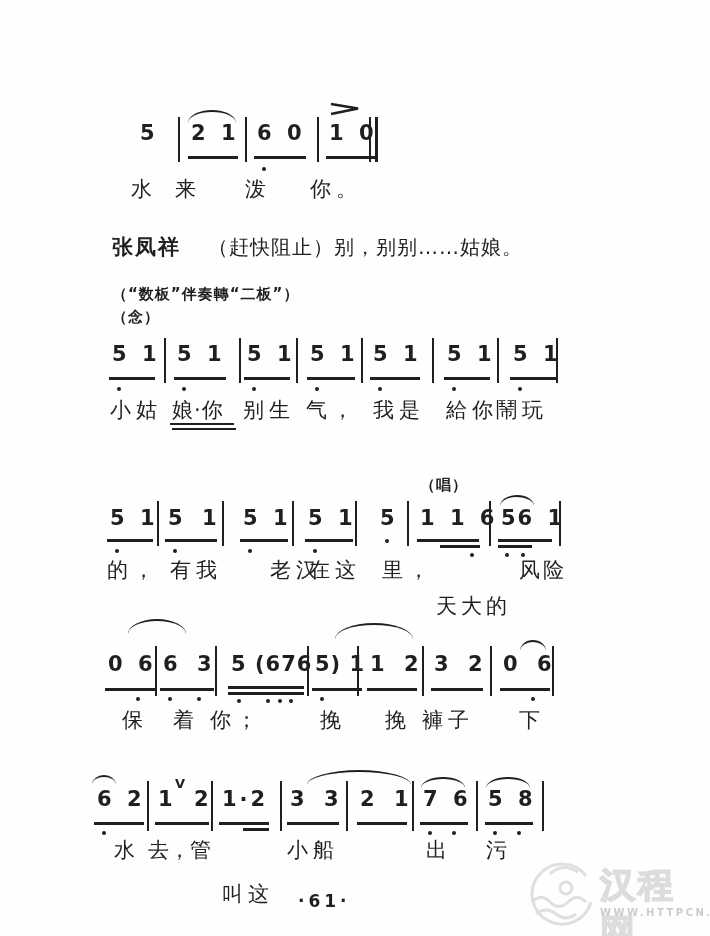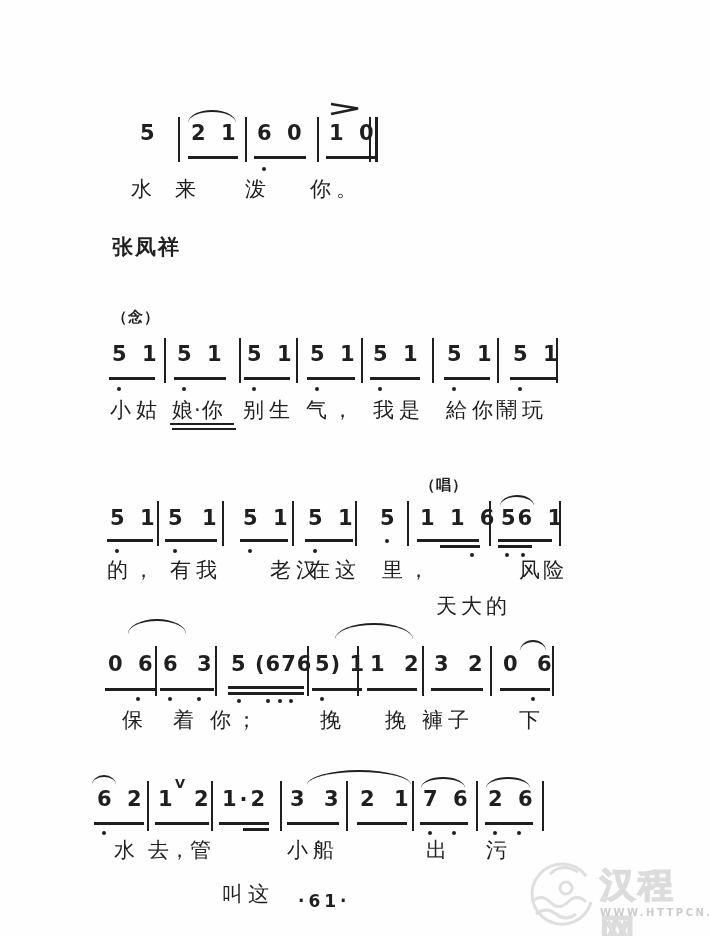--- a/index.html
+++ b/index.html
@@ -48,20 +48,22 @@
     <div class="ul" style="left:326px;top:156px;width:52px;"></div>
     <div class="bar" style="left:369px;top:117px;height:45px;"></div>
     <div class="bar thick" style="left:375px;top:117px;height:45px;"></div>
     <div class="lyr" style="left:131px;top:175px;">水</div>
     <div class="lyr" style="left:175px;top:175px;">来</div>
     <div class="lyr" style="left:245px;top:175px;">泼</div>
     <div class="lyr" style="left:310px;top:175px;">你。</div>
   </div>
 
   <div class="speaker" style="left:112px;top:233px;">张凤祥</div>
+  <div class="direction" style="left:208px;top:234px;">（赶快阻止）别，别别……姑娘。</div>
+  <div class="annot" style="left:112px;top:285px;">（“数板”伴奏轉“二板”）</div>
   <div class="annot" style="left:112px;top:308px;">（念）</div>
 
   <div>
     <div class="notes" style="left:112px;top:342px;">5 1</div>
     <div class="ul" style="left:109px;top:377px;width:46px;"></div>
     <div class="dot" style="left:117px;top:387px;"></div>
     <div class="bar" style="left:164px;top:338px;height:45px;"></div>
     <div class="notes" style="left:177px;top:342px;">5 1</div>
     <div class="ul" style="left:174px;top:377px;width:52px;"></div>
     <div class="dot" style="left:182px;top:387px;"></div>
@@ -204,21 +206,21 @@
     <div class="notes" style="left:360px;top:787px;word-spacing:8px;">2 1</div>
     <div class="ul" style="left:357px;top:822px;width:50px;"></div>
     <div class="bar" style="left:412px;top:781px;height:50px;"></div>
     <div class="slur" style="left:421px;top:777px;width:44px;height:9px;"></div>
     <div class="notes" style="left:423px;top:787px;">7 6</div>
     <div class="ul" style="left:420px;top:822px;width:48px;"></div>
     <div class="dot" style="left:428px;top:831px;"></div>
     <div class="dot" style="left:452px;top:831px;"></div>
     <div class="bar" style="left:476px;top:781px;height:50px;"></div>
     <div class="slur" style="left:486px;top:777px;width:44px;height:9px;"></div>
-    <div class="notes" style="left:488px;top:787px;">2 6</div>
+    <div class="notes" style="left:488px;top:787px;">5 8</div>
     <div class="ul" style="left:485px;top:822px;width:48px;"></div>
     <div class="dot" style="left:493px;top:831px;"></div>
     <div class="dot" style="left:517px;top:831px;"></div>
     <div class="bar" style="left:542px;top:781px;height:50px;"></div>
     <div class="lyr" style="left:114px;top:836px;">水</div>
     <div class="lyr" style="left:148px;top:836px;letter-spacing:0;">去，管</div>
     <div class="lyr" style="left:222px;top:836px;margin-top:44px;">叫这</div>
     <div class="lyr" style="left:287px;top:836px;">小船</div>
     <div class="lyr" style="left:426px;top:836px;">出</div>
     <div class="lyr" style="left:486px;top:836px;">污</div>

